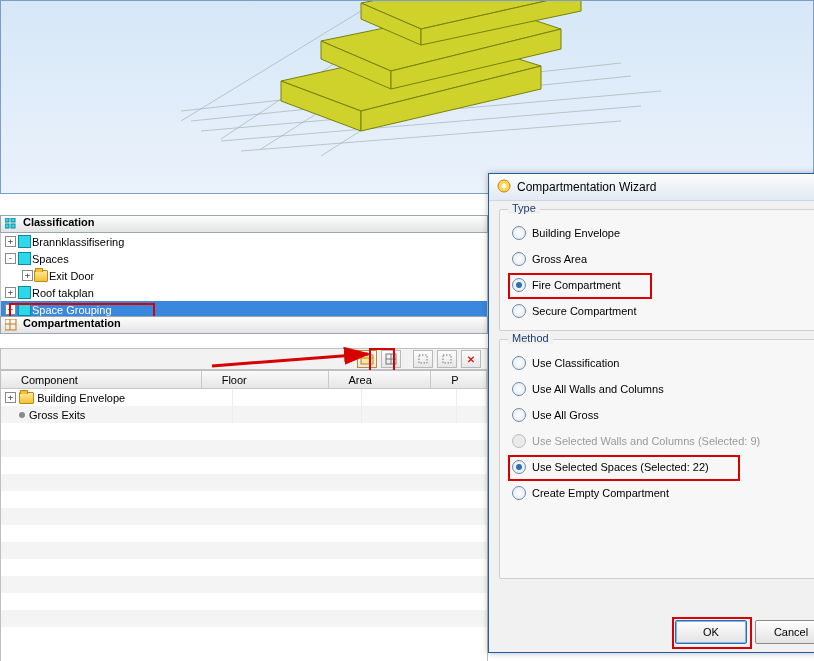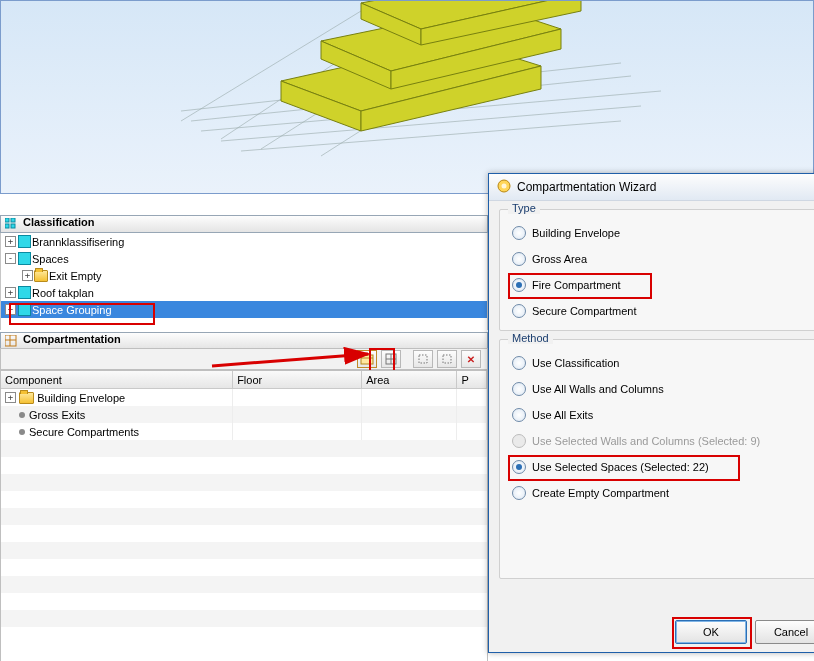--- a/index.html
+++ b/index.html
@@ -4,39 +4,39 @@
 <style>
 html,body{margin:0;padding:0;font-family:Tahoma,Arial,sans-serif;font-size:11px;color:#000;width:814px;height:661px;overflow:hidden;background:#fff}
 .viewport{position:relative;width:814px;height:661px}
 .viewer{position:absolute;left:0;top:0;width:814px;height:194px;background:linear-gradient(#d6e7f7,#eaf2fb);border:1px solid #7b9ccc;box-sizing:border-box;overflow:hidden}
 .model{position:absolute;left:160px;top:-30px;width:520px;height:200px}
 .wire{stroke:#9aa;stroke-width:0.6;fill:none}
 .mass{fill:#cfd22a;stroke:#778010;stroke-width:1}
 .panel-header{position:absolute;left:0;width:488px;height:18px;background:linear-gradient(#fdfdfd,#e4e4e4);border:1px solid #97a6b5;box-sizing:border-box;padding-left:22px;font-weight:bold;display:flex;align-items:flex-start}
 .panel-header .hicon{position:absolute;left:3px;top:1px;width:14px;height:14px;display:flex;align-items:center;justify-content:center}
 .classification-hdr{top:215px}
-.compart-hdr{top:332px}
+.compart-hdr{top:316px}
 .tree{position:absolute;left:0;width:488px;border-left:1px solid #c6c6c6;border-right:1px solid #c6c6c6;box-sizing:border-box;background:#fff}
 .tree.classif{top:233px;height:97px;overflow:hidden}
 .tree-row{height:17px;display:flex;align-items:center;padding-left:4px;gap:1px}
 .tree-row .sp{display:inline-block}
 .plusbox{width:9px;height:9px;border:1px solid #8a8a8a;display:inline-flex;align-items:center;justify-content:center;font-size:9px;line-height:7px;color:#444;font-family:monospace}
 .node-icon{width:14px;height:14px;display:inline-flex;align-items:center;justify-content:center}
 .folder{width:13px;height:10px;background:linear-gradient(#ffe89a,#f5c133);border:1px solid #b98b1c;border-radius:1px;position:relative}
 .folder::before{content:"";position:absolute;left:0;top:-3px;width:6px;height:3px;background:#f5c133;border:1px solid #b98b1c;border-bottom:none;border-radius:1px 1px 0 0}
 .cyan-node{width:11px;height:11px;background:#2fd8e8;border:1px solid #0a8aa0}
 .selected-blue{background:#3a87de;color:#fff}
 .highlight-box{position:absolute;border:2px solid #d80000;pointer-events:none}
 .toolbar{position:absolute;left:0;top:348px;width:488px;height:22px;background:#f2f2f2;border:1px solid #bfbfbf;box-sizing:border-box;display:flex;justify-content:flex-end;align-items:center;padding-right:6px;gap:4px}
 .tbtn{width:18px;height:16px;border:1px solid #b8b8b8;background:linear-gradient(#fdfdfd,#e7e7e7);display:inline-flex;align-items:center;justify-content:center;font-size:10px}
 .tbtn.sep{border:none;background:none;width:4px}
 .grid{position:absolute;left:0;top:370px;width:488px;border:1px solid #bfbfbf;box-sizing:border-box}
 .grid-head,.grid-row{display:flex;height:17px;align-items:center}
 .grid-head{background:linear-gradient(#fafafa,#e6e6e6);border-bottom:1px solid #c9c9c9}
-.ghc{border-right:1px solid #c9c9c9;padding:0 4px;height:100%;display:flex;align-items:center}
+.ghc{border-right:1px solid #c9c9c9;padding:0 20px;height:100%;display:flex;align-items:center}
 .gc{padding:0 4px;height:100%;display:flex;align-items:center;border-right:1px solid #ededed}
 .c-comp{width:238px}
 .c-floor{width:128px}
 .c-area{width:92px}
 .c-p{width:22px}
 .grid-body .grid-row:nth-child(odd){background:#fff}
 .grid-body .grid-row:nth-child(even){background:#f4f4f4}
 .grid-body{height:272px}
 .grid-row.empty .gc{border-right:none}
 .grid-row.sel{background:#3a87de!important;color:#fff}
@@ -106,21 +106,21 @@
           <span class="cyan-node"></span>
         </span>
       <span>Spaces</span>
     </div>
     <div class="tree-row">
       <span class="sp" style="width:16px"></span>
       <span class="plusbox">+</span>
       <span class="node-icon">
           <span class="folder"></span>
         </span>
-      <span>Exit Empty</span>
+      <span>Exit Door</span>
     </div>
     <div class="tree-row">
       <span class="plusbox">+</span>
       <span class="node-icon">
           <span class="cyan-node"></span>
         </span>
       <span>Roof takplan</span>
     </div>
     <div class="tree-row selected-blue">
       <span class="plusbox" style="background:#fff;color:#444">+</span>
@@ -198,30 +198,20 @@
       <div class="grid-row">
         <div class="gc c-comp">
             <span class="sp" style="width:14px"></span>
             <span class="bullet"></span>
             <span>Gross Exits</span>
           </div>
         <div class="gc c-floor"></div>
         <div class="gc c-area"></div>
         <div class="gc c-p"></div>
       </div>
-      <div class="grid-row">
-        <div class="gc c-comp">
-            <span class="sp" style="width:14px"></span>
-            <span class="bullet"></span>
-            <span>Secure Compartments</span>
-          </div>
-        <div class="gc c-floor"></div>
-        <div class="gc c-area"></div>
-        <div class="gc c-p"></div>
-      </div>
       <div class="grid-row empty">
           <div class="gc" style="width:100%"></div>
         </div>
       <div class="grid-row empty">
           <div class="gc" style="width:100%"></div>
         </div>
       <div class="grid-row empty">
           <div class="gc" style="width:100%"></div>
         </div>
       <div class="grid-row empty">
@@ -292,21 +282,21 @@
       <div class="radio-row">
         <span class="radio"></span>
         <span class="radio-label">Use Classification</span>
       </div>
       <div class="radio-row">
         <span class="radio"></span>
         <span class="radio-label">Use All Walls and Columns</span>
       </div>
       <div class="radio-row">
         <span class="radio"></span>
-        <span class="radio-label">Use All Exits</span>
+        <span class="radio-label">Use All Gross</span>
       </div>
       <div class="radio-row">
         <span class="radio disabled"></span>
         <span class="radio-label disabled">Use Selected Walls and Columns (Selected: 9)</span>
       </div>
       <div class="radio-row" style="position:relative">
         <span class="radio checked"></span>
         <span class="radio-label">Use Selected Spaces (Selected: 22)</span>
         <span class="highlight-box" style="left:-4px;top:1px;width:228px;height:22px"></span>
       </div>

